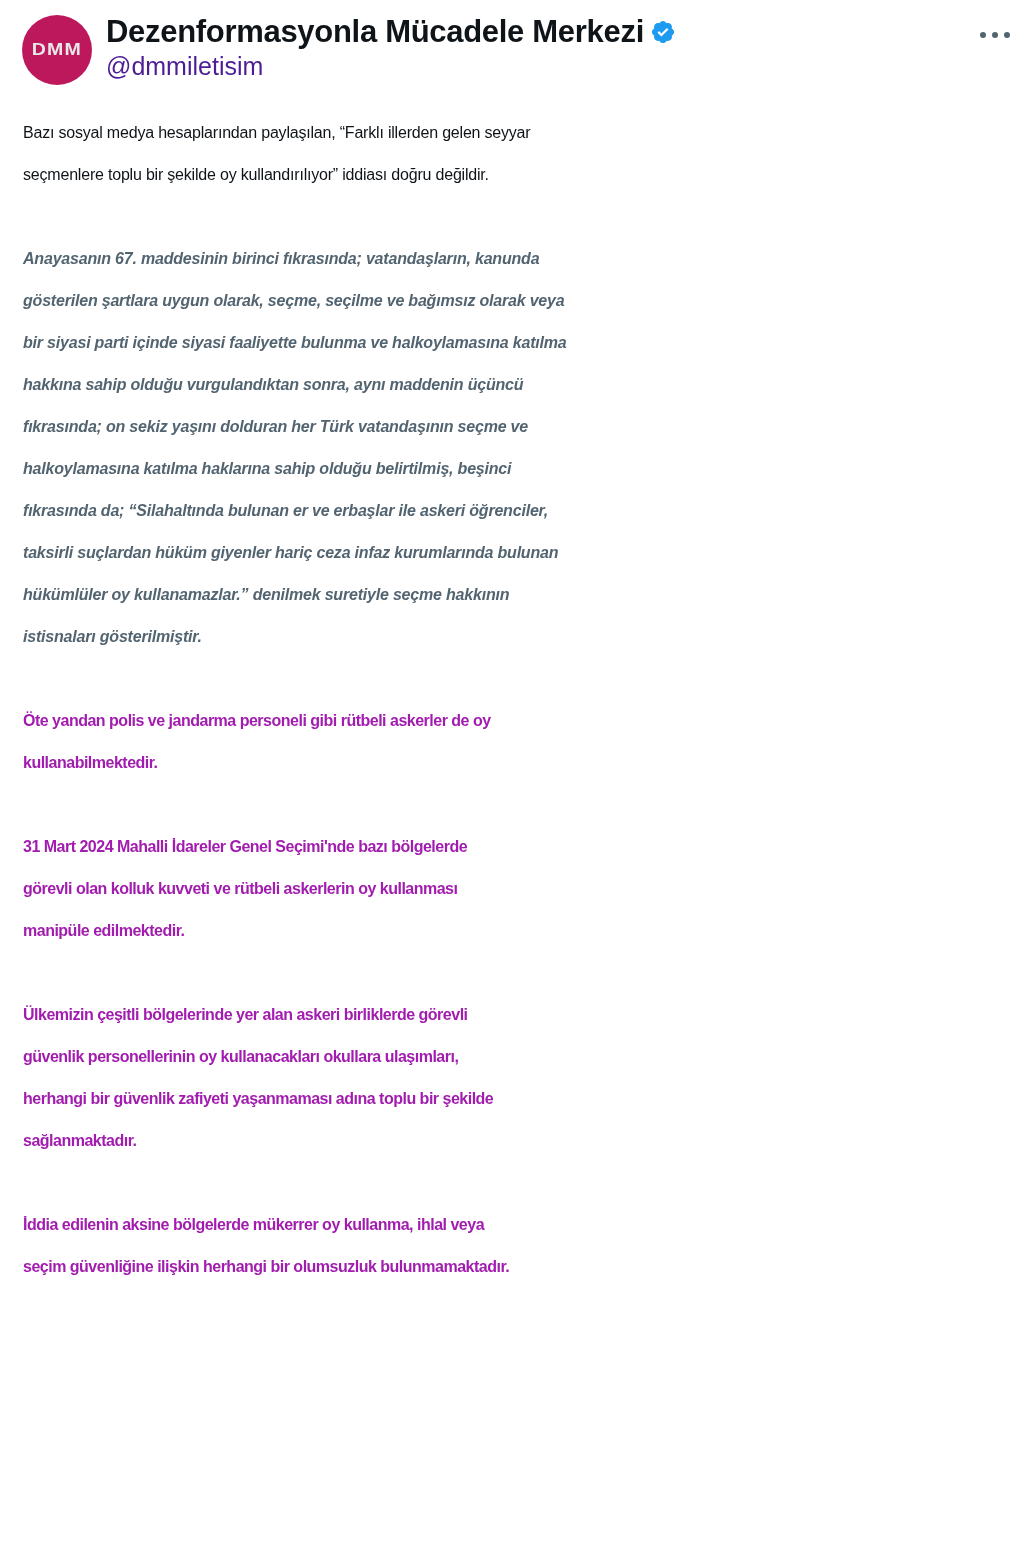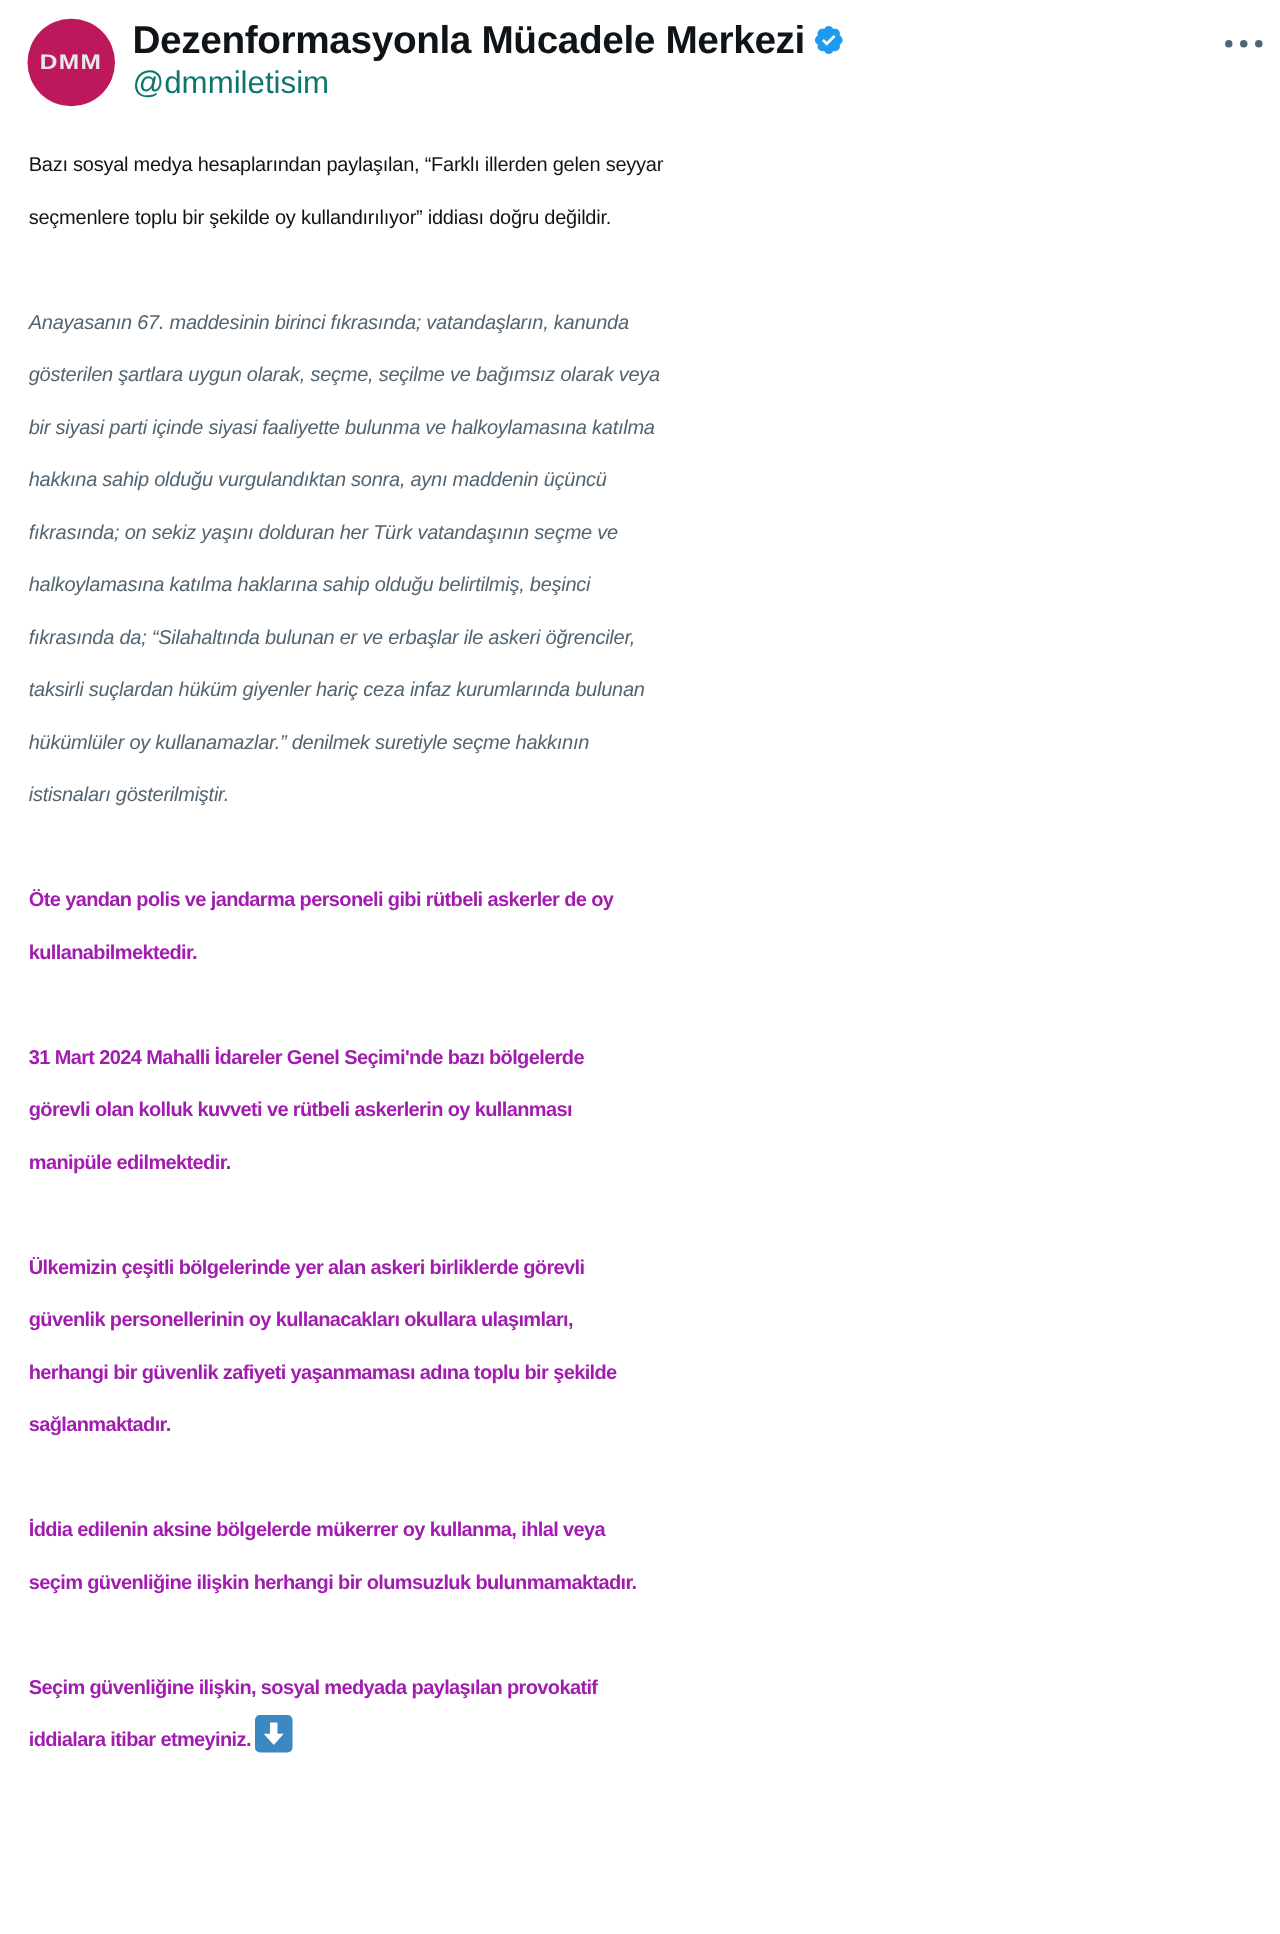--- a/index.html
+++ b/index.html
@@ -3,27 +3,27 @@
 <meta charset="utf-8">
 <style>
   html, body { margin:0; padding:0; background:#ffffff; }
   body { width:1024px; height:1547px; overflow:hidden; font-family:"Liberation Sans", sans-serif; color:#0f1419; }
   .header { position:absolute; left:0; top:0; width:1024px; height:100px; }
   .avatar { position:absolute; left:22px; top:15px; width:70px; height:70px; border-radius:50%; background:#be185d; display:flex; align-items:center; justify-content:center; }
   .avatar span { color:#e8e8e8; font-family:"Liberation Sans", sans-serif; font-weight:bold; font-size:17px; letter-spacing:1px; transform:scaleX(1.15); }
   .name-row { position:absolute; left:106px; top:14px; display:flex; align-items:center; }
   .display-name { font-size:31px; font-weight:bold; color:#0f1419; letter-spacing:-0.3px; }
   .verified { margin-left:6px; width:26px; height:26px; }
-  .handle { position:absolute; left:106px; top:52px; font-size:25px; color:#0f766e; }
+  .handle { position:absolute; left:106px; top:52px; font-size:25px; color:#4c1d95; }
   .more { position:absolute; left:980px; top:24px; width:30px; height:22px; display:flex; align-items:center; justify-content:space-between; }
   .more i { width:6px; height:6px; border-radius:50%; background:#536471; display:block; }
   .body { position:absolute; left:23px; top:112px; width:995px; }
   .para { font-size:16px; line-height:42px; margin:0; white-space:pre-line; }
   .p-normal { color:#0f1419; letter-spacing:-0.2px; }
-  .p-italic { font-style:italic; color:#536471; letter-spacing:-0.2px; }
+  .p-italic { font-style:italic; color:#536471; letter-spacing:-0.2px;font-weight:bold; }
   .p-bold { font-weight:bold; color:#a21caf; letter-spacing:-0.5px; }
   .arrow-emoji { display:inline-block; width:30px; height:30px; background:#3b88c3; border-radius:4px; vertical-align:-5px; margin-left:3px; position:relative; }
   .arrow-emoji svg { position:absolute; left:5px; top:4px; }
 </style>
 </head>
 <body>
 
 <div class="header">
   <div class="avatar">
     <span>DMM</span>
@@ -60,18 +60,13 @@
 kullanabilmektedir.</p>
   <p class="para p-bold" style="margin-bottom:42px;">31 Mart 2024 Mahalli İdareler Genel Seçimi'nde bazı bölgelerde
 görevli olan kolluk kuvveti ve rütbeli askerlerin oy kullanması
 manipüle edilmektedir.</p>
   <p class="para p-bold" style="margin-bottom:42px;">Ülkemizin çeşitli bölgelerinde yer alan askeri birliklerde görevli
 güvenlik personellerinin oy kullanacakları okullara ulaşımları,
 herhangi bir güvenlik zafiyeti yaşanmaması adına toplu bir şekilde
 sağlanmaktadır.</p>
   <p class="para p-bold" style="margin-bottom:42px;">İddia edilenin aksine bölgelerde mükerrer oy kullanma, ihlal veya
 seçim güvenliğine ilişkin herhangi bir olumsuzluk bulunmamaktadır.</p>
-  <p class="para p-bold"><span>Seçim güvenliğine ilişkin, sosyal medyada paylaşılan provokatif
-iddialara itibar etmeyiniz.</span><span class="arrow-emoji"><svg width="20" height="22" viewBox="0 0 20 22">
-          <rect x="7" y="2" width="6" height="10" fill="#ffffff"></rect>
-          <polygon points="2,11 18,11 10,20" fill="#ffffff"></polygon>
-        </svg></span></p>
 </div>
 
 </body></html>

